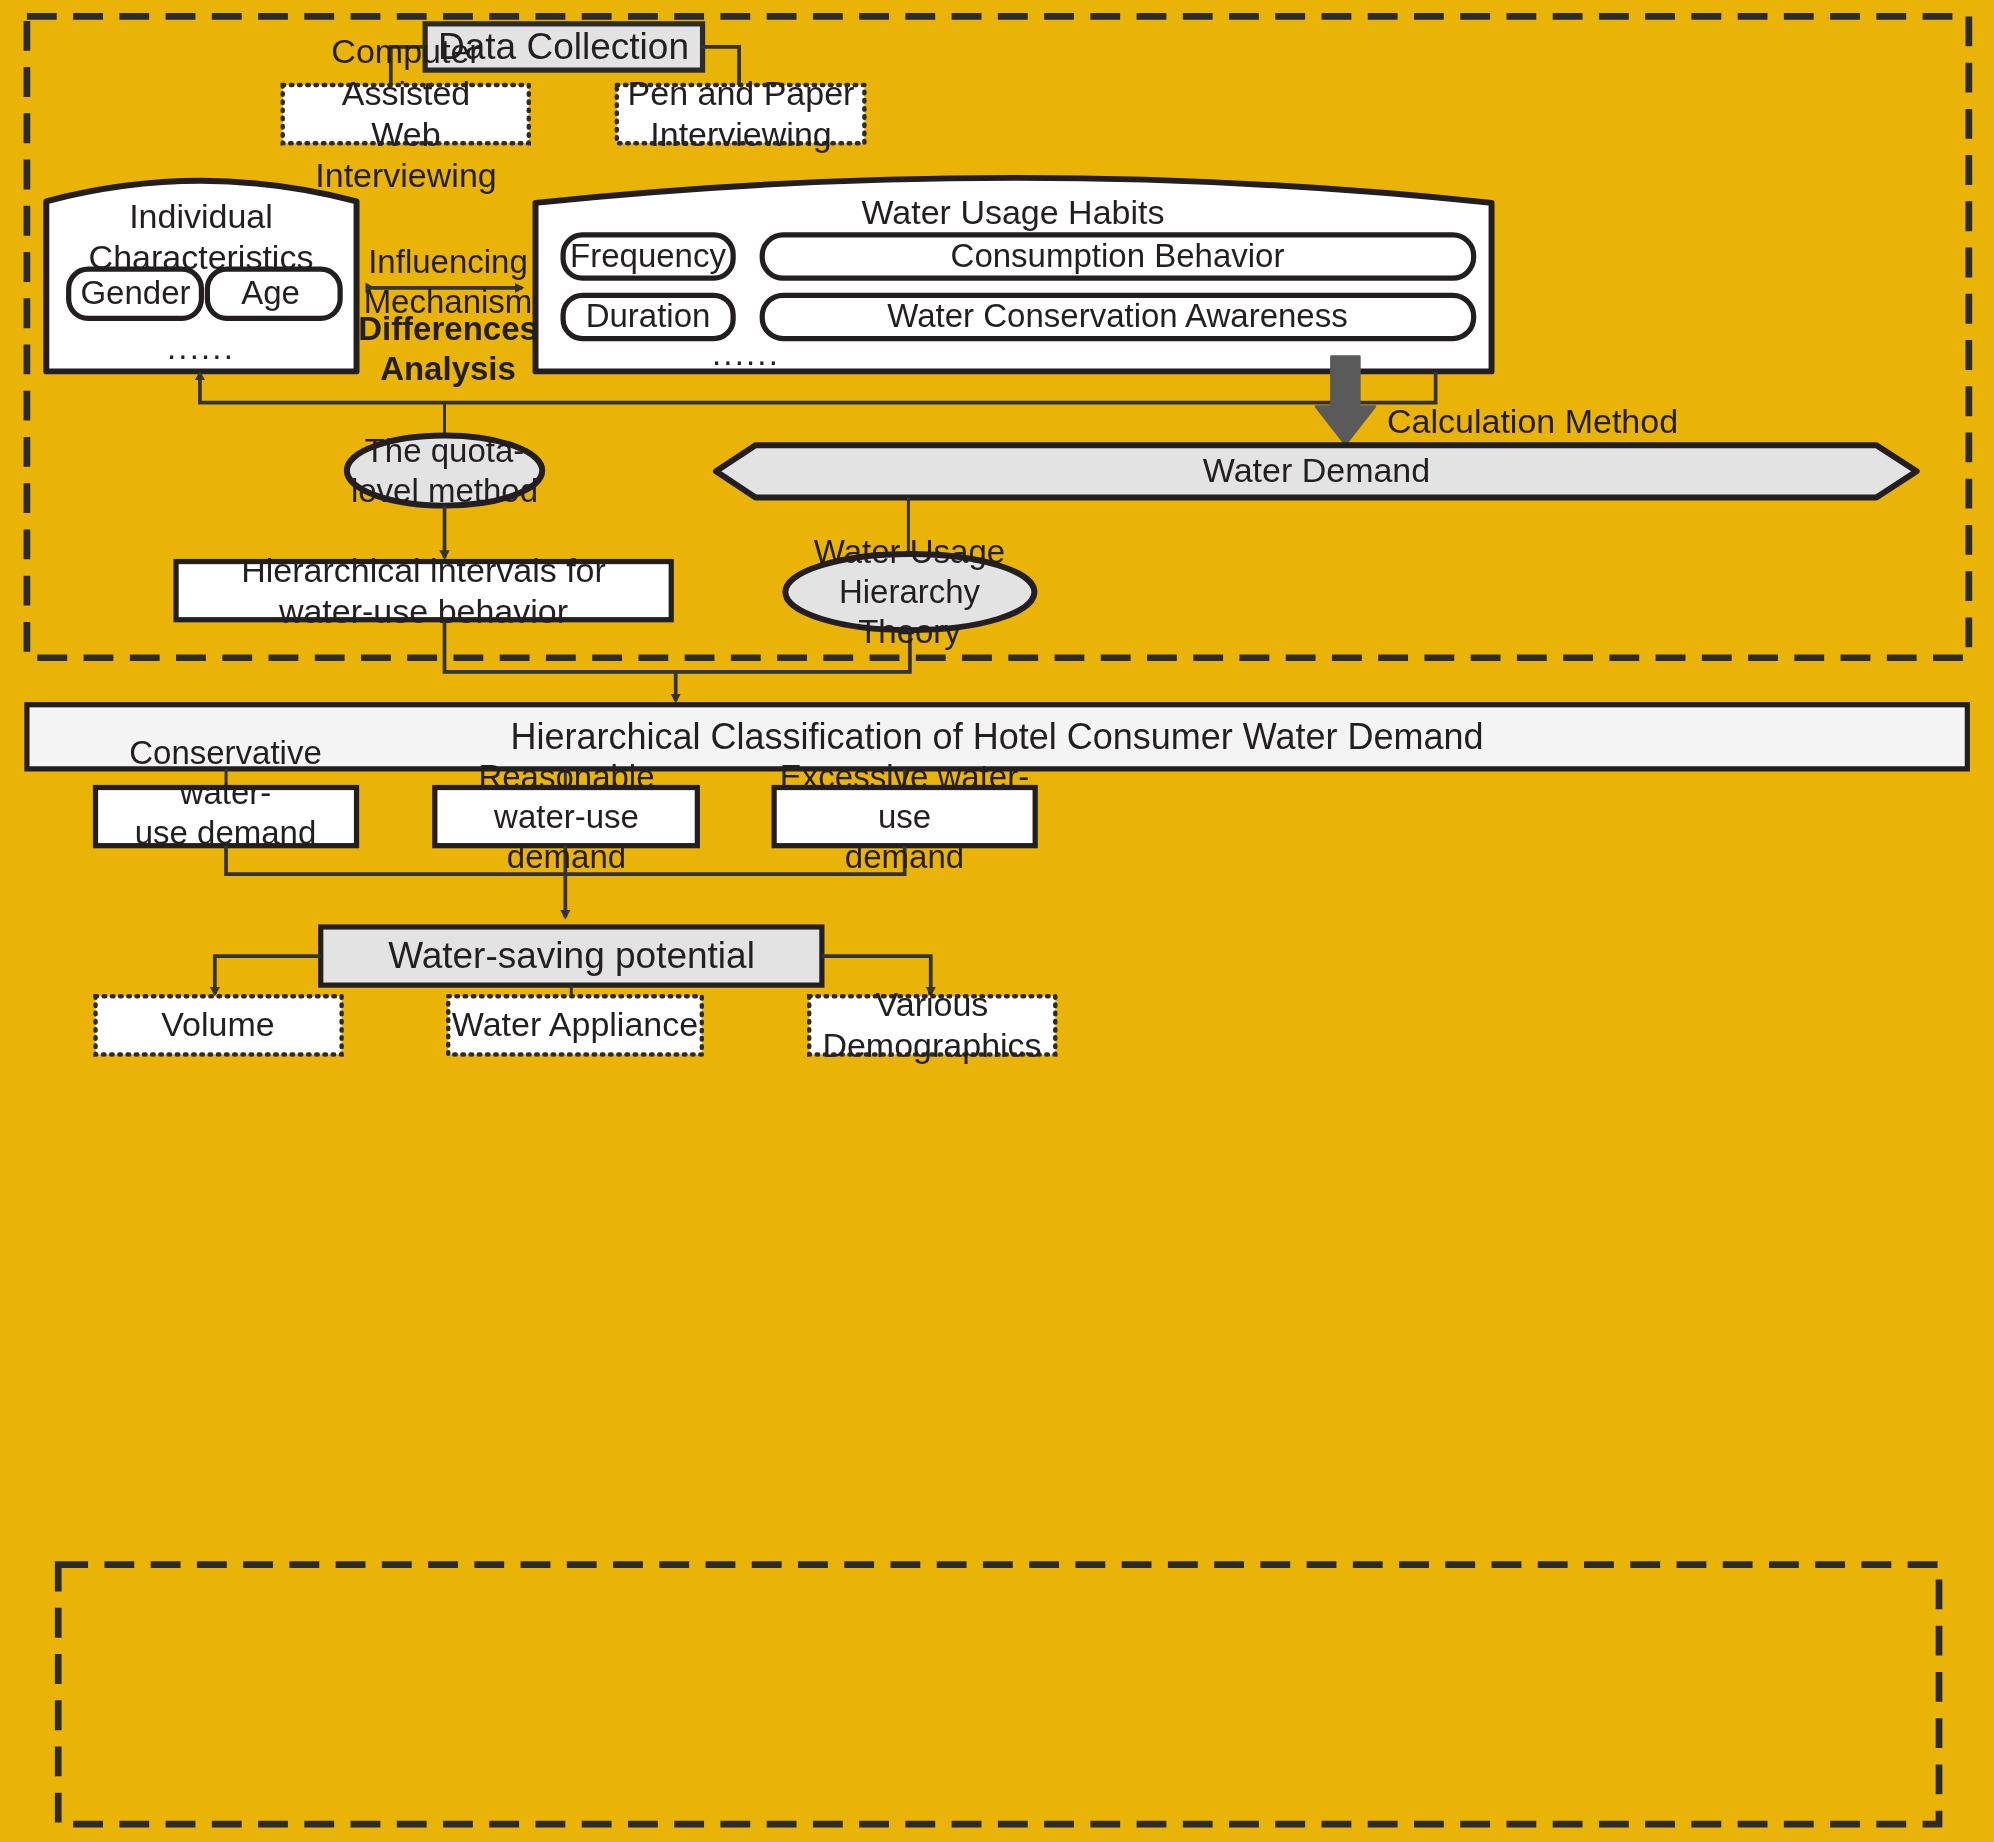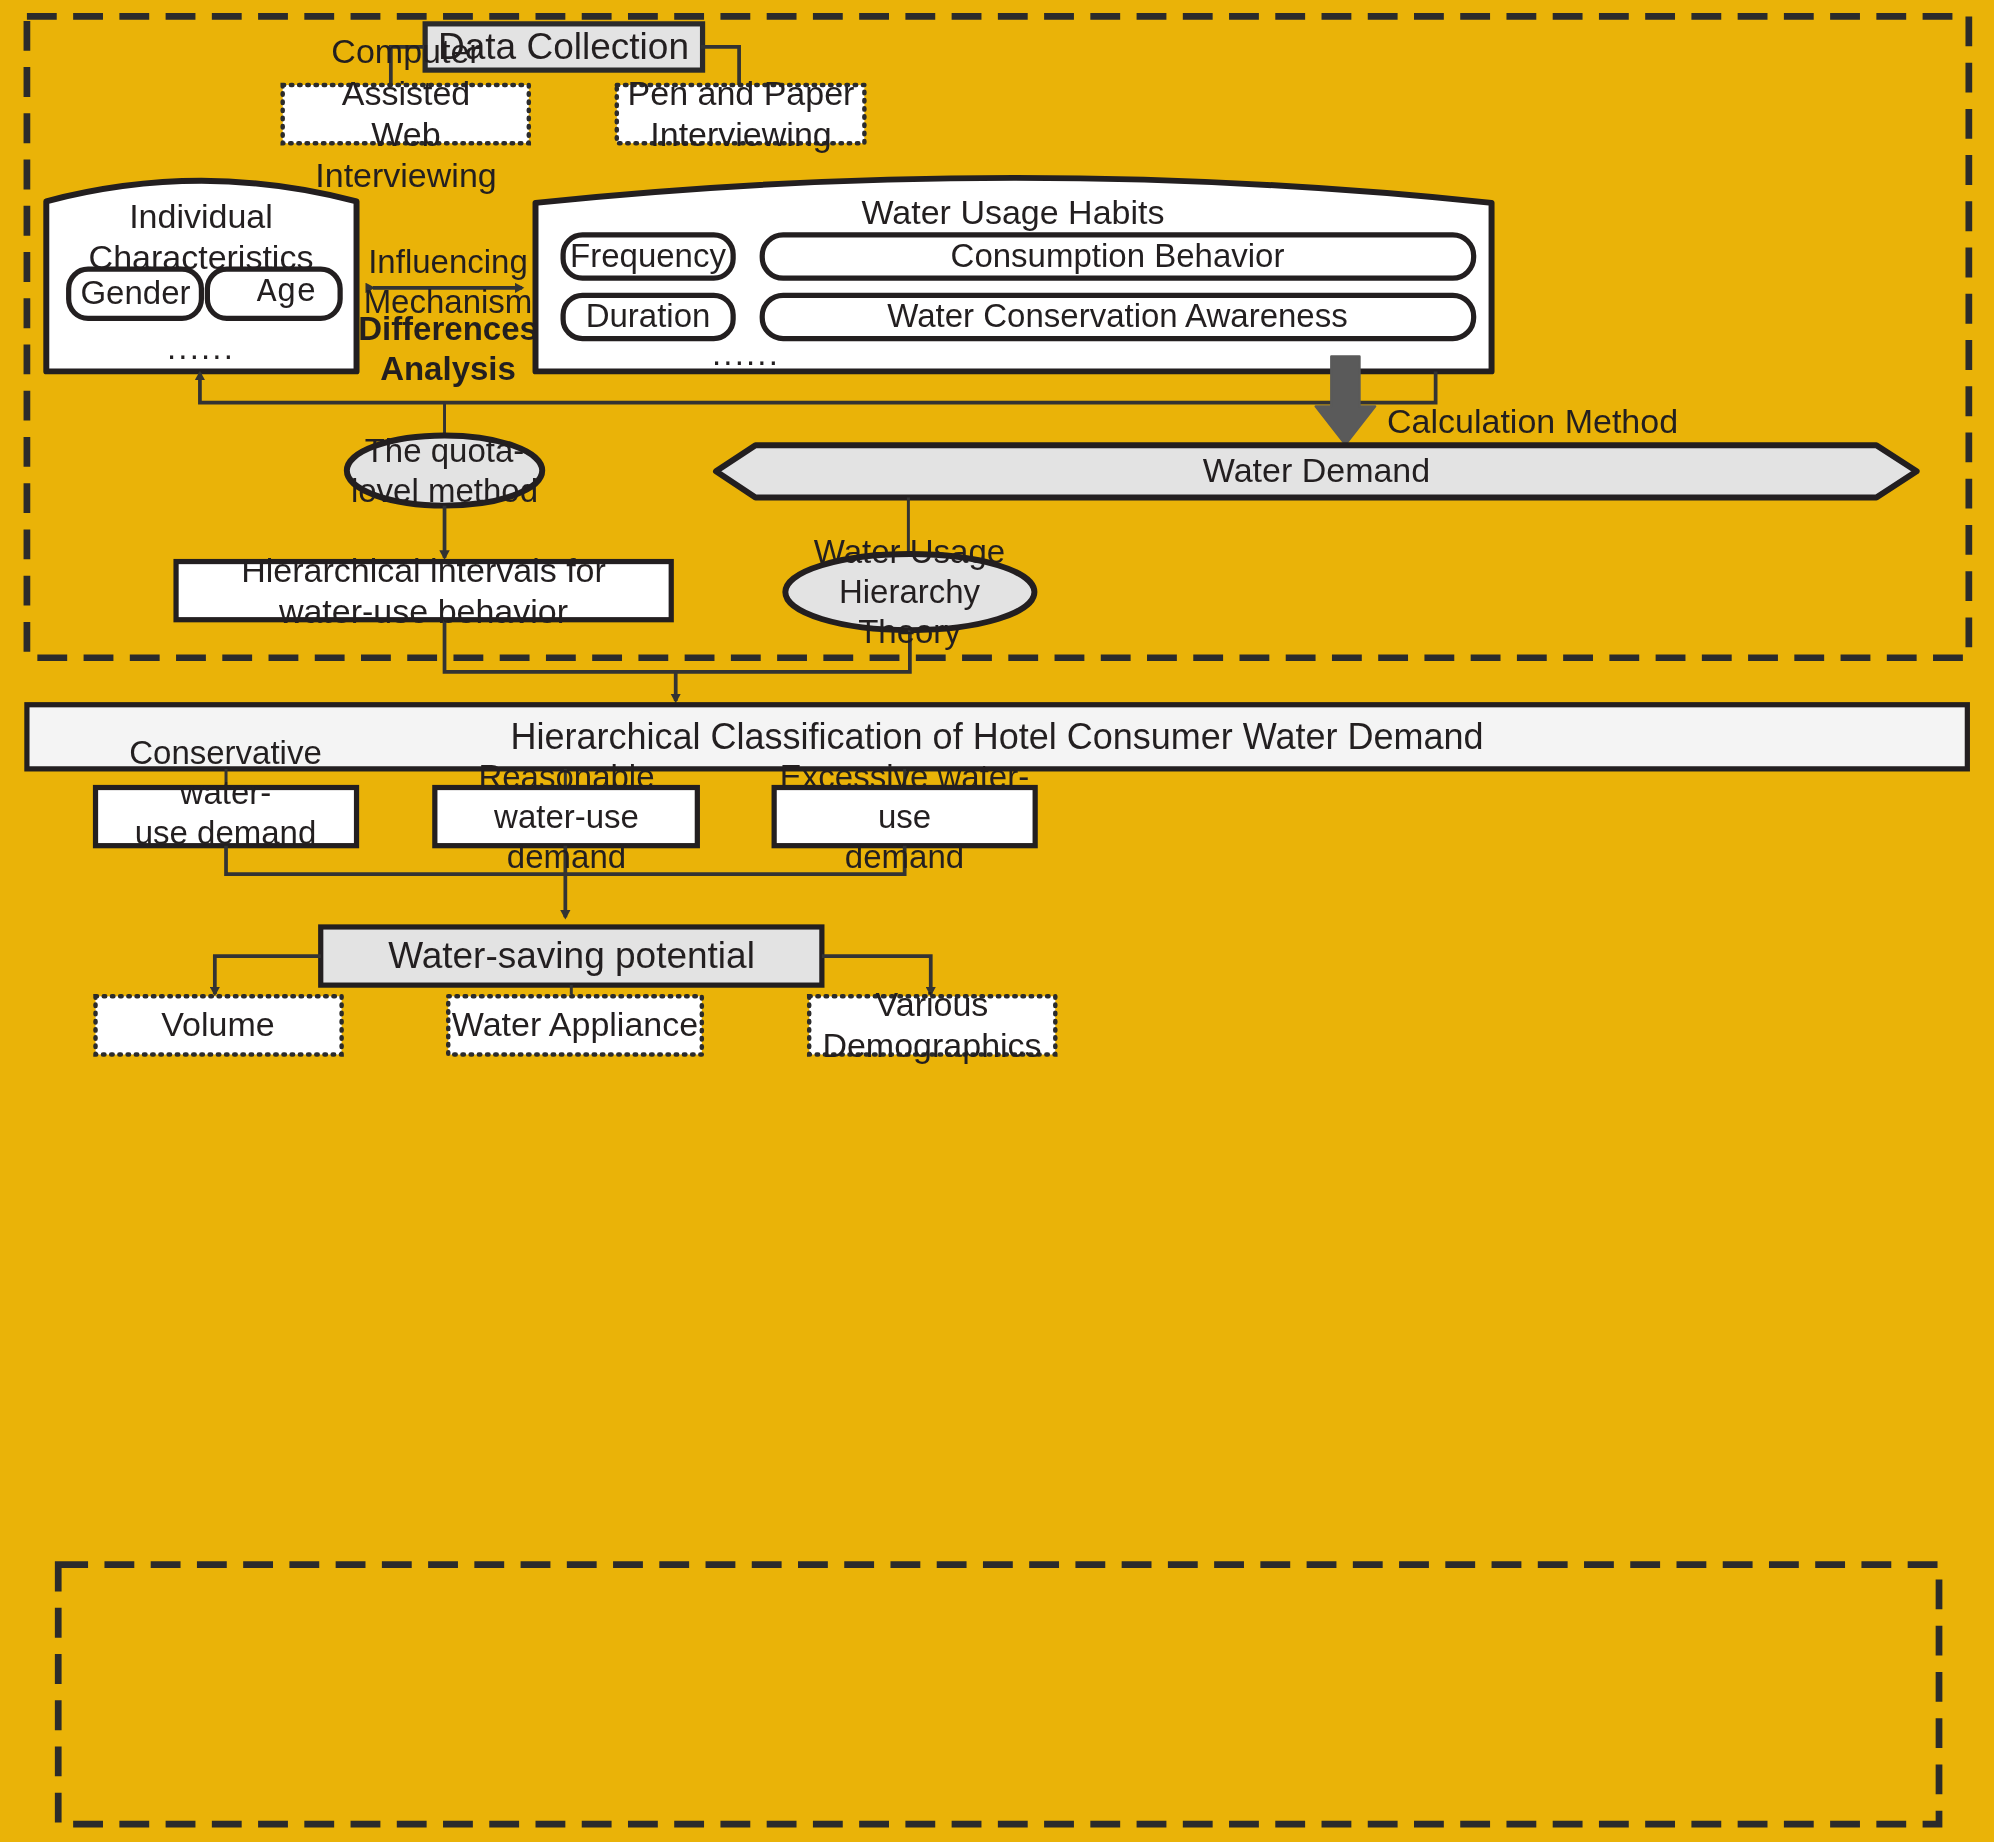--- a/index.html
+++ b/index.html
@@ -139,21 +139,21 @@
 
   <div class="node fs-46" style="left:617px;top:85px;width:248px;height:58px;">Pen and Paper
 Interviewing</div>
 
   <div class="label fs-46" style="left:46px;top:196px;width:310px;">Individual
 Characteristics</div>
 
   <div class="label fs-46" style="left:535px;top:192px;width:956px;">Water Usage Habits</div>
 
   <div class="node fs-44" style="left:69px;top:269px;width:133px;height:49px;">Gender</div>
-  <div class="node fs-44" style="left:220px;top:269px;width:133px;height:49px;font-family:Liberation Mono, monospace;">Age</div>
+  <div class="node fs-44" style="left:204px;top:269px;width:133px;height:49px;">Age</div>
 
   <div class="label fs-44 dots" style="left:46px;top:328px;width:310px;">......</div>
 
   <div class="node fs-44" style="left:563px;top:235px;width:170px;height:43px;">Frequency</div>
   <div class="node fs-44" style="left:563px;top:295px;width:170px;height:43px;">Duration</div>
   <div class="node fs-44" style="left:762px;top:235px;width:711px;height:43px;">Consumption Behavior</div>
   <div class="node fs-44" style="left:762px;top:295px;width:711px;height:43px;">Water Conservation Awareness</div>
 
   <div class="label fs-44 dots" style="left:619px;top:334px;width:254px;">......</div>
 

